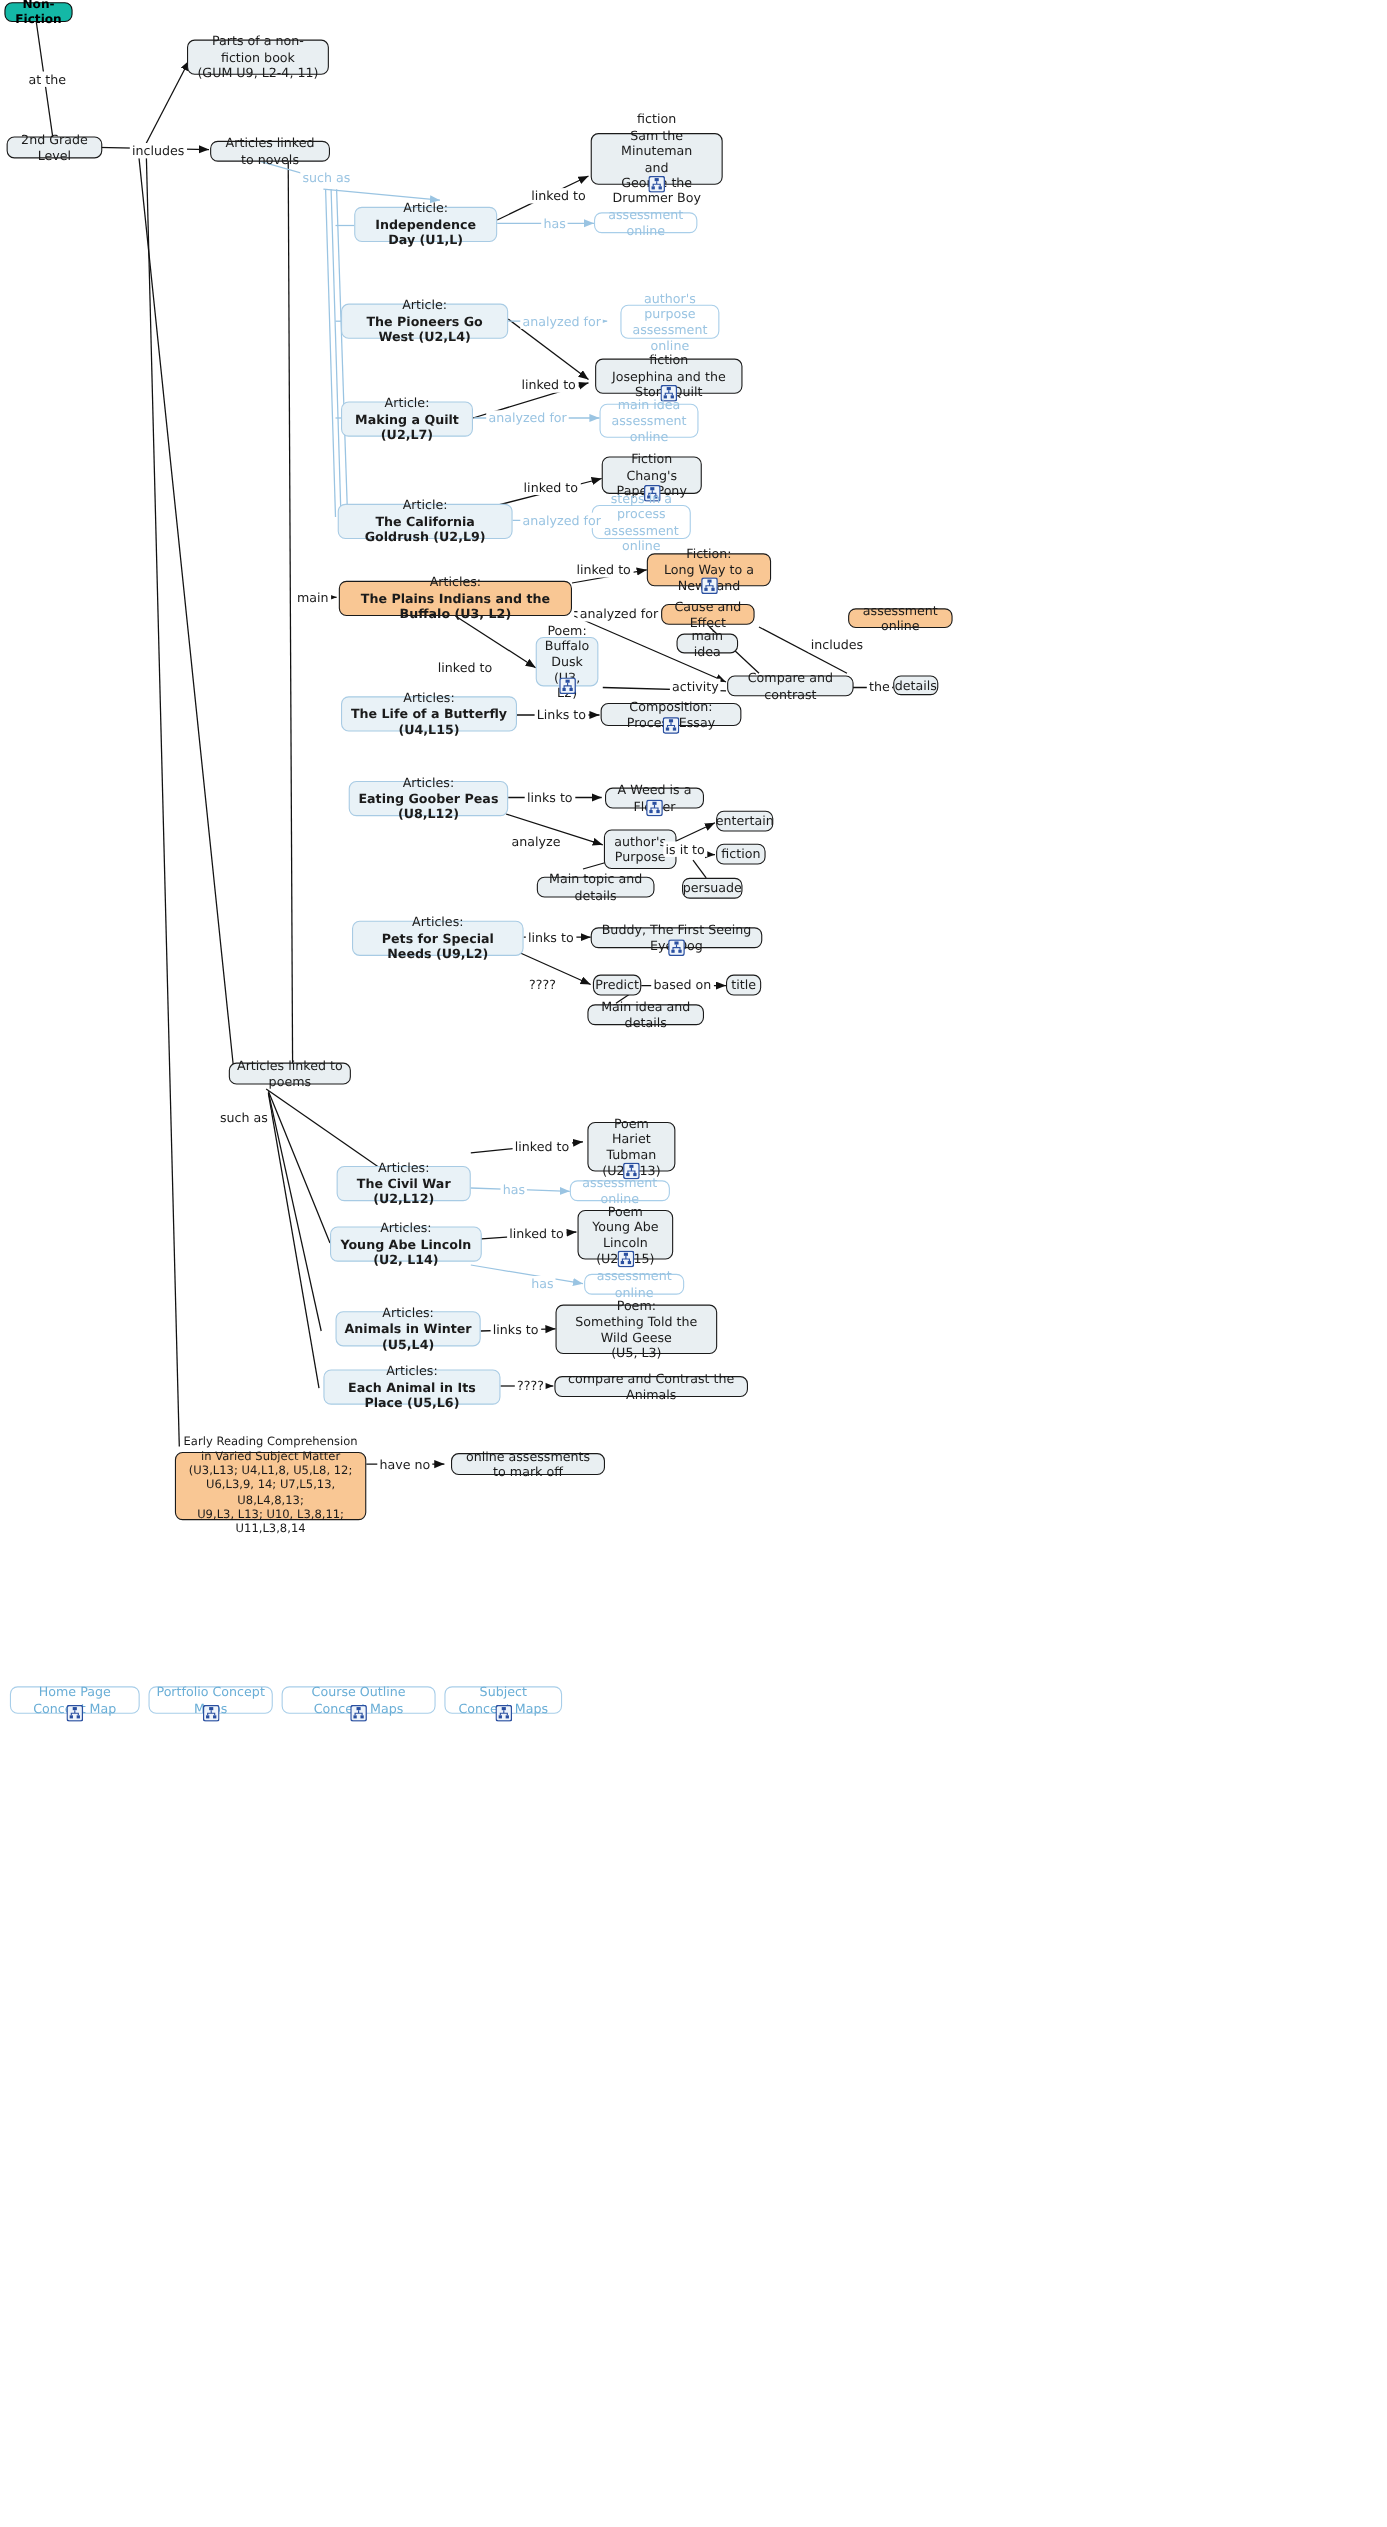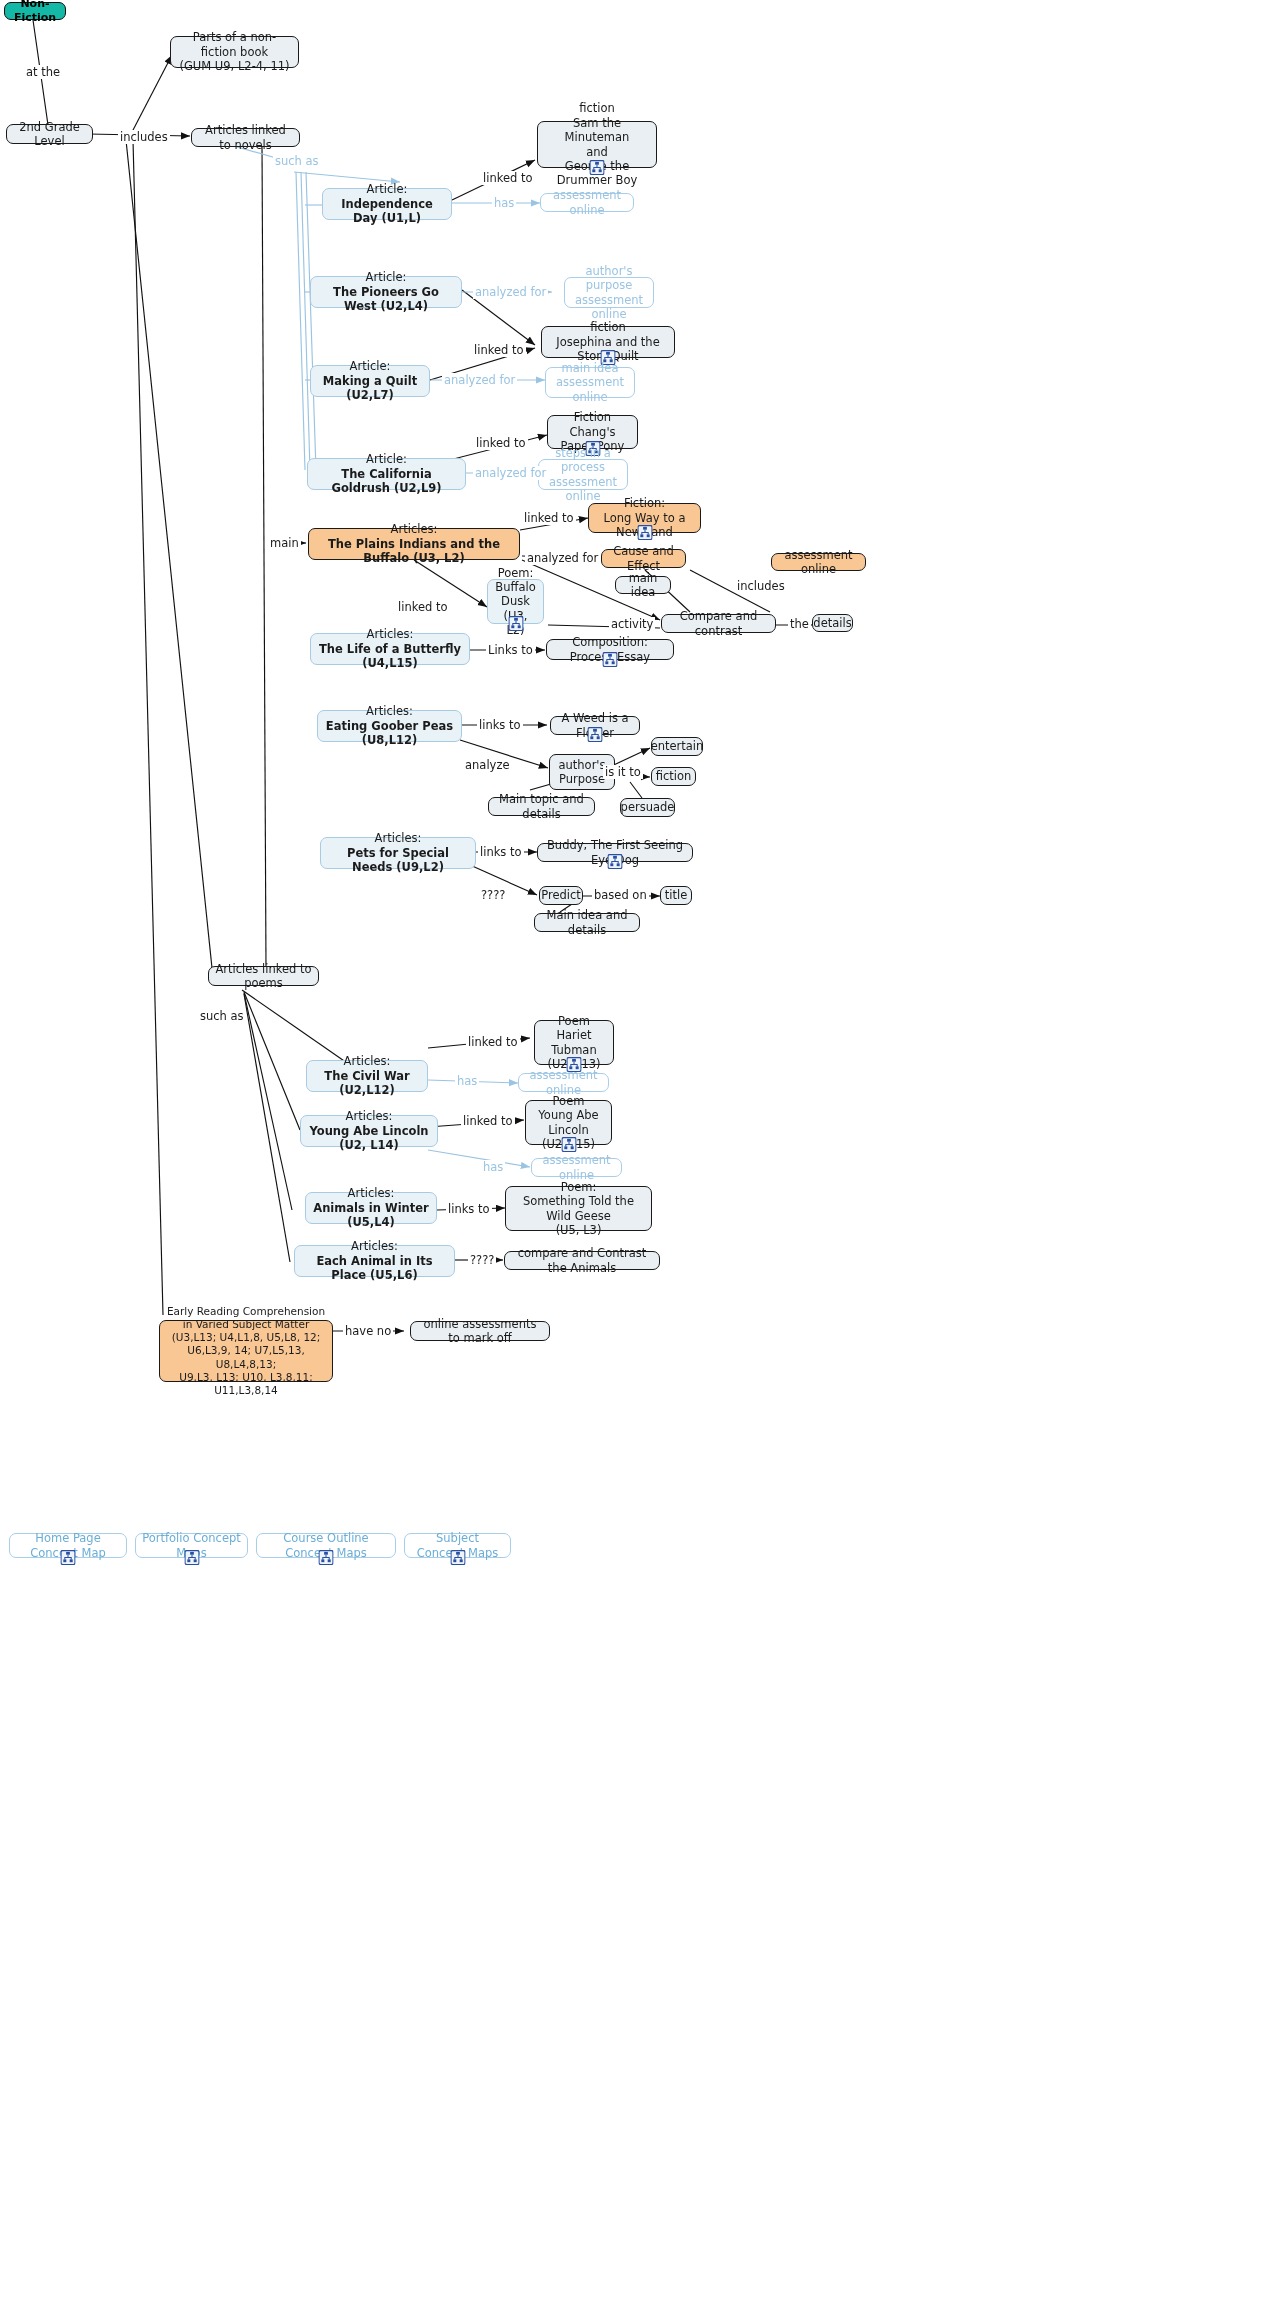--- a/index.html
+++ b/index.html
@@ -412,21 +412,21 @@
   <span>Poem:</span>
   <span>Something Told the Wild Geese</span>
   <span>(U5, L3)</span>
 </div>
 
 <div class="node n-lightblue" style="left:294px;top:1245px;width:161px;height:32px;">
   <span class="ttl">Articles:</span>
   <span class="bold">Each Animal in Its Place (U5,L6)</span>
 </div>
 
-<div class="node n-plain" style="left:504px;top:1251px;width:156px;height:19px;">
+<div class="node n-plain" style="left:504px;top:1251px;width:176px;height:19px;">
   <span>compare and Contrast the Animals</span>
 </div>
 
 <div class="node n-orange" style="left:159px;top:1320px;width:174px;height:62px;font-size:10.5px;">
   <span>Early Reading Comprehension</span>
   <span>in Varied Subject Matter</span>
   <span>(U3,L13; U4,L1,8, U5,L8, 12;</span>
   <span>U6,L3,9, 14; U7,L5,13, U8,L4,8,13;</span>
   <span>U9,L3, L13; U10, L3,8,11; U11,L3,8,14</span>
 </div>

